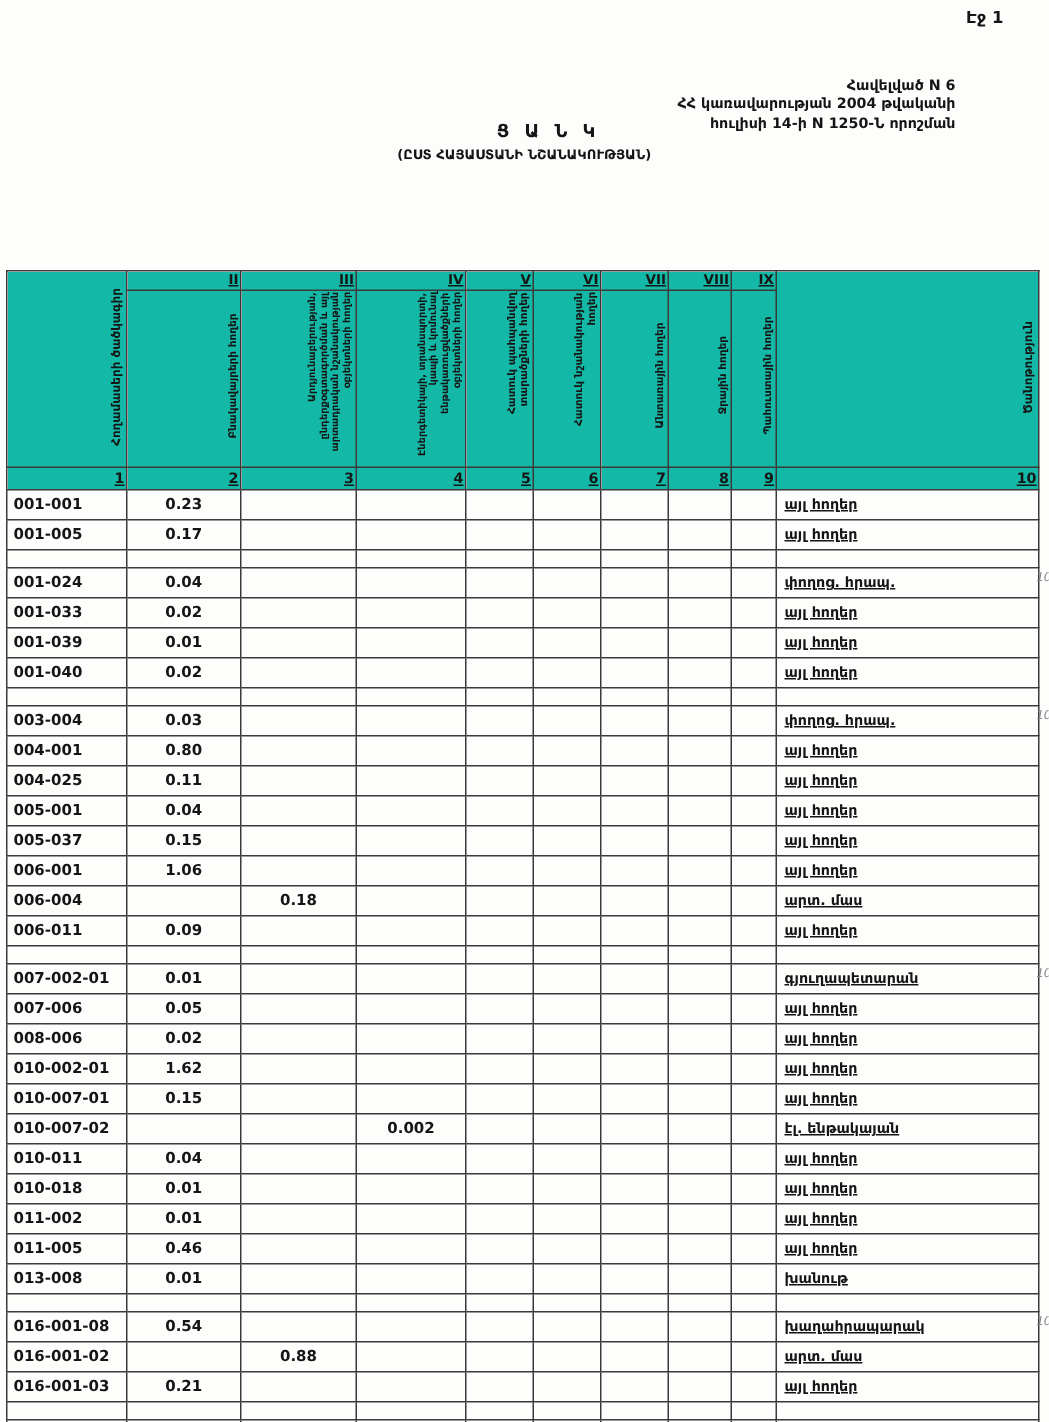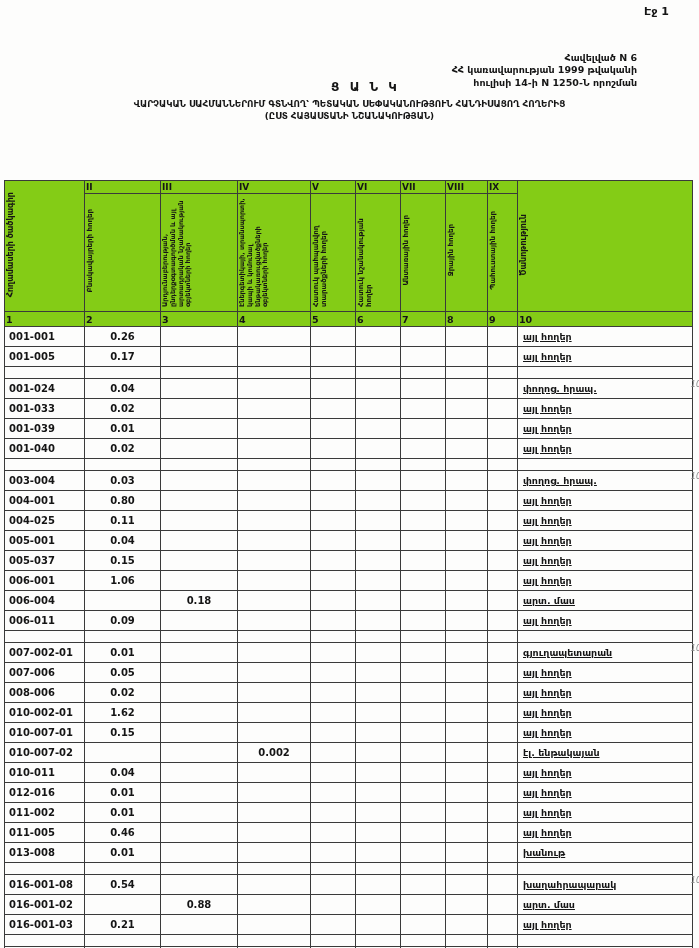--- a/index.html
+++ b/index.html
@@ -8,21 +8,21 @@
     font-family:"DejaVu Sans",sans-serif;color:#151515;overflow:hidden;
   }
   .page{position:relative;width:699px;height:948px;}
   .page-label{position:absolute;top:5px;right:30px;font-weight:700;font-size:11px;}
   .appendix{position:absolute;top:24px;right:62px;text-align:right;font-weight:700;font-size:9.5px;line-height:1.3;margin-top:28px;}
   .doc-title{position:absolute;top:80px;left:0;width:100%;text-align:center;font-weight:700;font-size:12px;letter-spacing:3px;padding-left:16px;}
   .doc-subtitle{position:absolute;top:99px;left:0;width:100%;text-align:center;font-weight:700;font-size:8.8px;line-height:1.35;}
 
   table.main{position:absolute;top:180px;left:4px;width:688px;border-collapse:collapse;table-layout:fixed;}
   th,td{border:1px solid #3a3a3a;padding:0 1px;overflow:hidden;}
-  thead th{vertical-align:middle;text-align:left;background:#84cc16;}
+  thead th{vertical-align:middle;text-align:right;background:#14b8a6;text-decoration:underline;}
   tr.roman{height:13px;}
   tr.roman th{font-size:9px;font-weight:700;}
   tr.vheads{height:118px;}
   tr.numrow{height:15px;}
   tr.numrow th{font-size:9.5px;font-weight:700;}
 
   .vert{
     display:inline-block;writing-mode:vertical-rl;transform:rotate(180deg);
     font-weight:700;font-size:7px;line-height:1.2;max-height:112px;white-space:normal;
   }
@@ -42,28 +42,27 @@
 </style>
 </head>
 <body>
 
 <div class="page">
 
   <div class="page-label">Էջ 1</div>
 
   <div class="appendix">
     <div>Հավելված N 6</div>
-    <div>ՀՀ կառավարության 1999 թվականի</div>
+    <div>ՀՀ կառավարության 2004 թվականի</div>
     <div>հուլիսի 14-ի N 1250-Ն որոշման</div>
   </div>
 
   <div class="doc-title">Ց Ա Ն Կ</div>
 
   <div class="doc-subtitle">
-    <div>ՎԱՐՉԱԿԱՆ ՍԱՀՄԱՆՆԵՐՈՒՄ ԳՏՆՎՈՂ՝ ՊԵՏԱԿԱՆ ՍԵՓԱԿԱՆՈՒԹՅՈՒՆ ՀԱՆԴԻՍԱՑՈՂ ՀՈՂԵՐԻՑ</div>
     <div>(ԸՍՏ ՀԱՅԱՍՏԱՆԻ ՆՇԱՆԱԿՈՒԹՅԱՆ)</div>
   </div>
 
   <table class="main">
     <colgroup>
       <col style="width:80px">
         <col style="width:76px">
         <col style="width:77px">
       <col style="width:73px">
         <col style="width:45px">
@@ -105,21 +104,21 @@
         <th>6</th>
         <th>7</th>
         <th>8</th>
         <th>9</th>
         <th>10</th>
       </tr>
     </thead>
     <tbody>
         <tr>
           <td class="code">001-001</td>
-          <td class="val">0.26</td>
+          <td class="val">0.23</td>
           <td class="val"></td>
           <td class="val"></td>
           <td class="val"></td>
           <td class="val"></td>
           <td class="val"></td>
           <td class="val"></td>
           <td class="val"></td>
           <td class="note"><span class="note-text">այլ հողեր</span></td>
         </tr>
         <tr>
@@ -392,21 +391,21 @@
           <td class="val"></td>
           <td class="val"></td>
           <td class="val"></td>
           <td class="val"></td>
           <td class="val"></td>
           <td class="val"></td>
           <td class="val"></td>
           <td class="note"><span class="note-text">այլ հողեր</span></td>
         </tr>
         <tr>
-          <td class="code">012-016</td>
+          <td class="code">010-018</td>
           <td class="val">0.01</td>
           <td class="val"></td>
           <td class="val"></td>
           <td class="val"></td>
           <td class="val"></td>
           <td class="val"></td>
           <td class="val"></td>
           <td class="val"></td>
           <td class="note"><span class="note-text">այլ հողեր</span></td>
         </tr>

